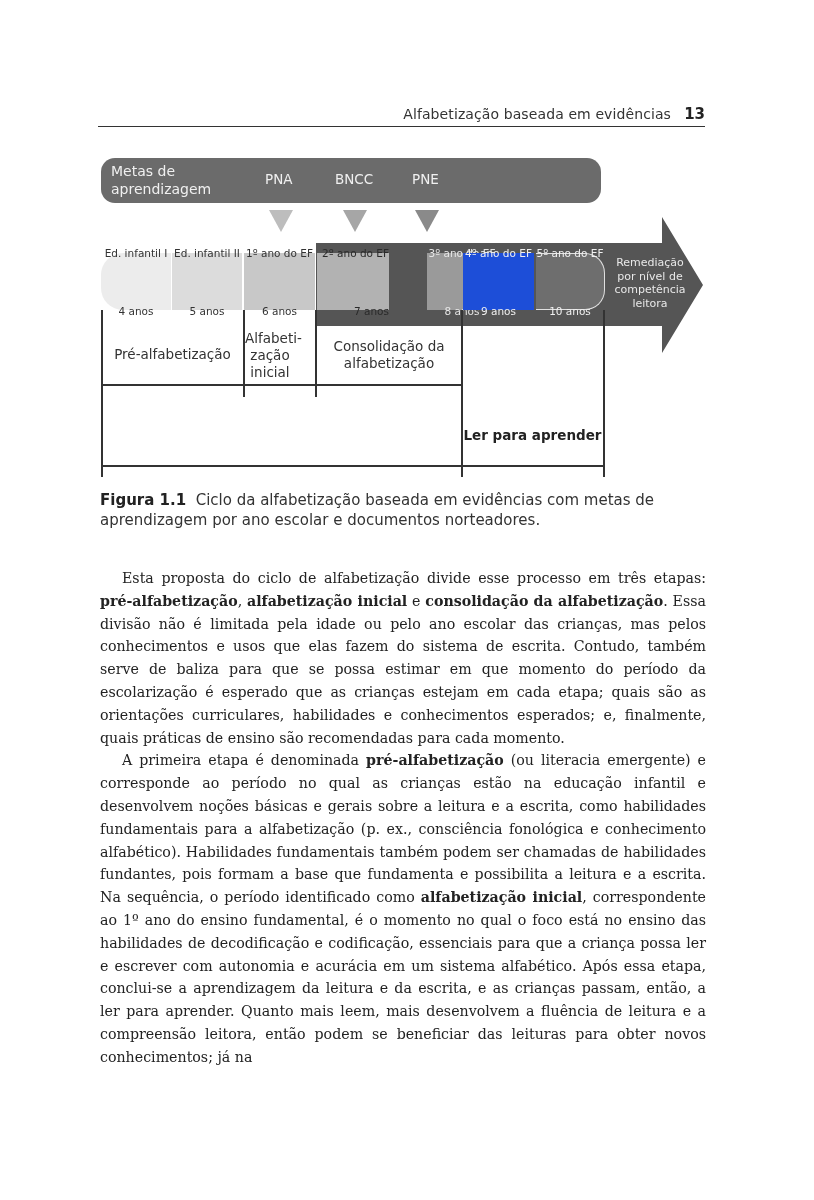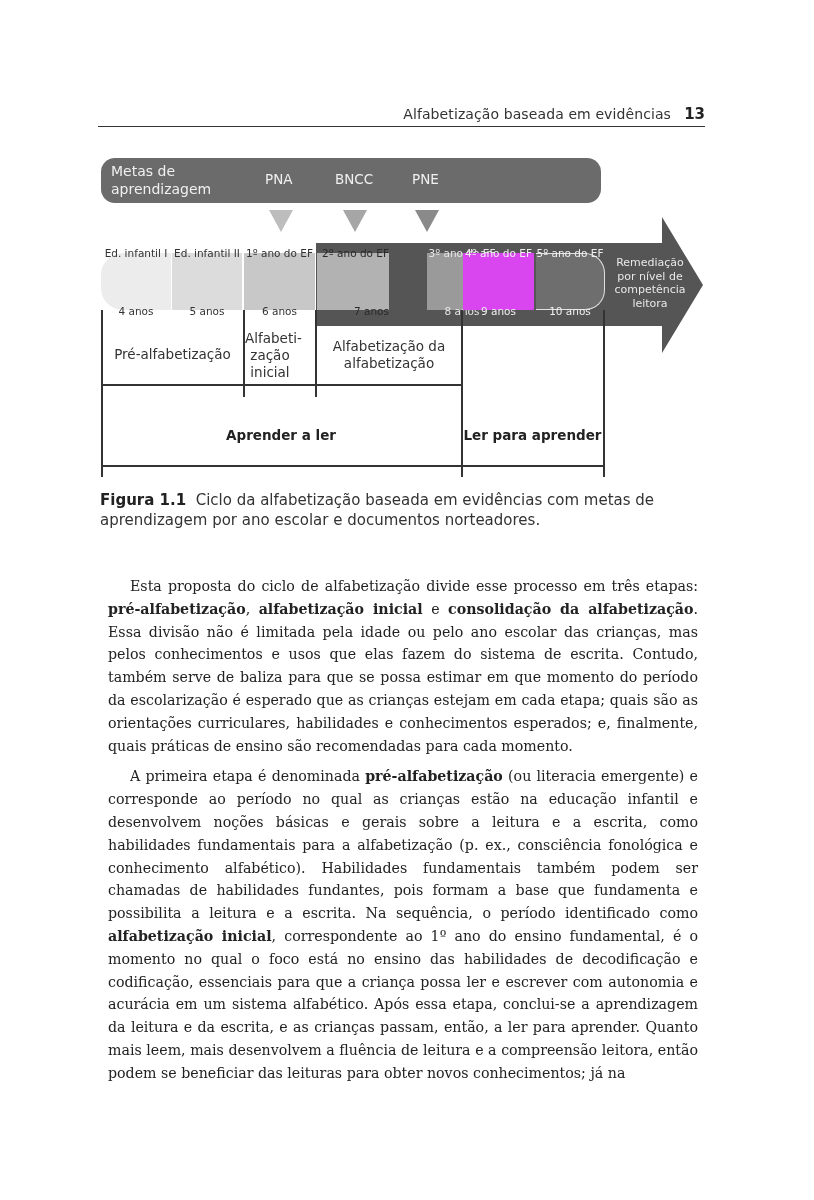--- a/index.html
+++ b/index.html
@@ -26,21 +26,21 @@
   .vline { position: absolute; width: 1.5px; background: #333; }
   .hline { position: absolute; height: 1.5px; background: #333; }
 
   .stage { position: absolute; text-align: center; font-size: 13.5px; line-height: 17px; color: #333; }
   .phase { position: absolute; text-align: center; font-size: 13.5px; font-weight: bold; color: #222; }
 
   .caption { position: absolute; left: 100px; top: 490px; width: 610px; font-size: 15px; line-height: 20px; color: #333; }
   .caption b { color: #222; margin-top: 8px; }
 
   .body-text { position: absolute; left: 100px; top: 567px; width: 606px; font-family: "DejaVu Serif", serif; font-size: 14.2px; line-height: 22.8px; color: #222; text-align: justify; hyphens: manual; }
-  .body-text p { margin: 8px; text-indent: 22px; }
+  .body-text p { margin: 0; text-indent: 22px; }
   .body-text b { font-weight: bold; }
 </style>
 </head>
 <body>
 
 <div class="running-head">
   <span class="title">Alfabetização baseada em evidências</span>
   <span class="pagenum">13</span>
 </div>
 
@@ -77,21 +77,21 @@
     <span>6 anos</span>
   </div>
   <div class="cell" style="left:317px; width:72px; background:#b2b2b2; color:#2a2a2a;align-items:flex-end;">
     <span>2º ano do EF</span>
     <span>7 anos</span>
   </div>
   <div class="cell" style="left:391px; width:70px; background:#9a9a9a; color:#e6e6e6;margin-left:36px;">
     <span>3º ano do EF</span>
     <span>8 anos</span>
   </div>
-  <div class="cell" style="left:463px; width:71px; background:#d946ef; color:#f0f0f0;">
+  <div class="cell" style="left:463px; width:71px; background:#1d4ed8; color:#f0f0f0;">
     <span>4º ano do EF</span>
     <span>9 anos</span>
   </div>
   <div class="cell" style="left:536px; width:69px; background:#6e6e6e; color:#f0f0f0; border:1.2px solid #e0e0e0; border-left:none; border-radius:0 20px 20px 0;">
     <span>5º ano do EF</span>
     <span>10 anos</span>
   </div>
 
   <div class="rem-text">
     <div>Remediação</div>
@@ -110,25 +110,24 @@
 
   <div style="position:absolute; left:317px; top:326px; width:144px; height:58px; background:#fff;"></div>
 
   <div class="stage" style="left:103px; top:346px; width:139px;">Pré-alfabetização</div>
   <div class="stage" style="left:245px; top:330px; width:50px;">
     <div>Alfabeti-</div>
     <div>zação</div>
     <div>inicial</div>
   </div>
   <div class="stage" style="left:318px; top:338px; width:142px;">
-    <div>Alfabetização da</div>
+    <div>Consolidação da</div>
     <div>alfabetização</div>
   </div>
 
-  <div class="phase" style="left:101px; top:427px; width:360px;">Aprender a ler</div>
   <div class="phase" style="left:462px; top:427px; width:141px;">Ler para aprender</div>
 </div>
 
 <div class="caption">
   <b>Figura 1.1</b>&nbsp;
   <span>Ciclo da alfabetização baseada em evidências com metas de aprendizagem por ano escolar e documentos norteadores.</span>
 </div>
 
 <div class="body-text">
   <p><span>Esta proposta do ciclo de alfabetização divide esse processo em três etapas: </span><b>pré-alfabetização</b><span>, </span><b>alfabetização inicial</b><span> e </span><b>consolidação da alfabetização</b><span>. Essa divisão não é limitada pela idade ou pelo ano escolar das crianças, mas pelos conhecimentos e usos que elas fazem do sistema de escrita. Contudo, também serve de baliza para que se possa estimar em que momento do período da escolarização é esperado que as crianças estejam em cada etapa; quais são as orientações curriculares, habilidades e conhecimentos esperados; e, finalmente, quais práticas de ensino são recomendadas para cada momento.</span></p>

